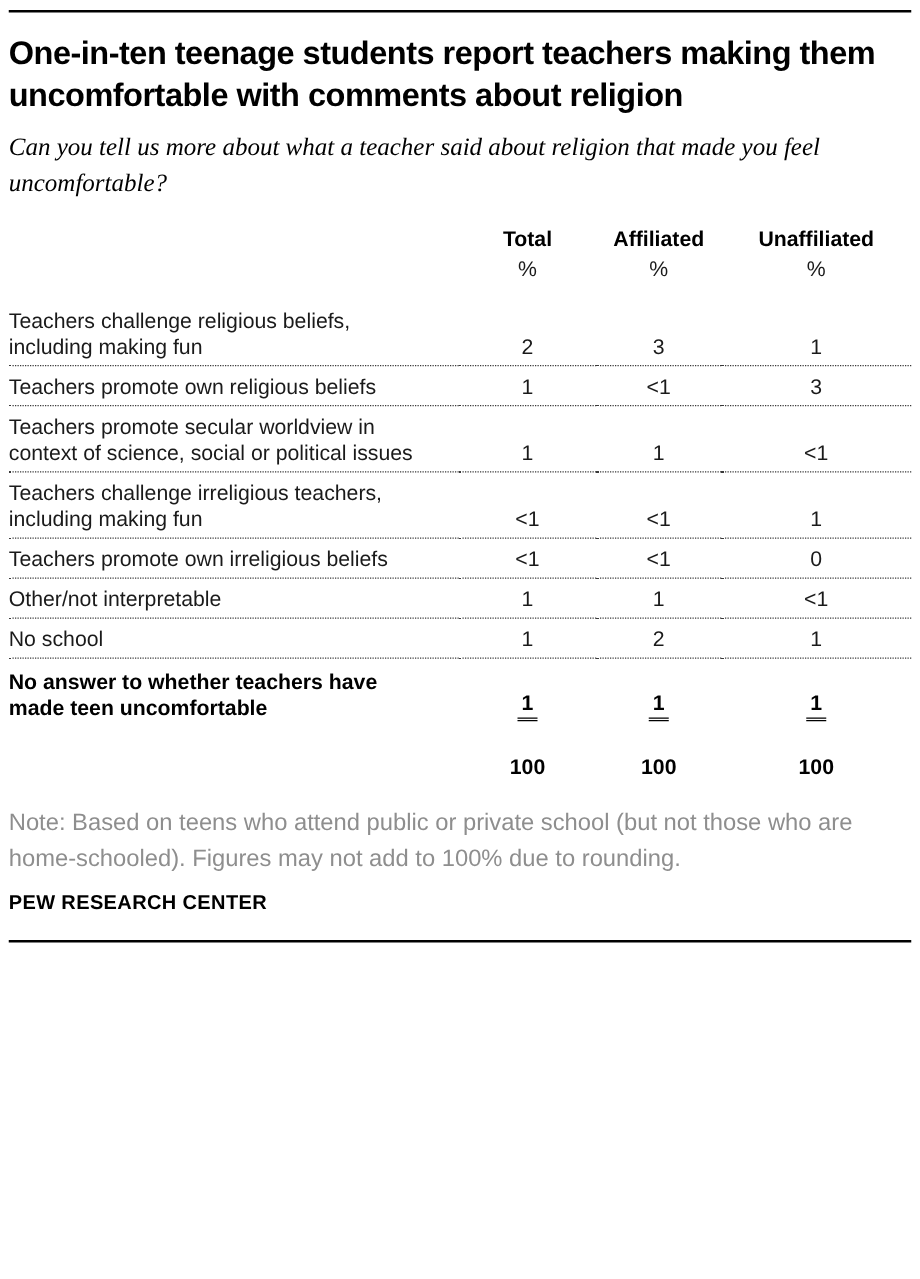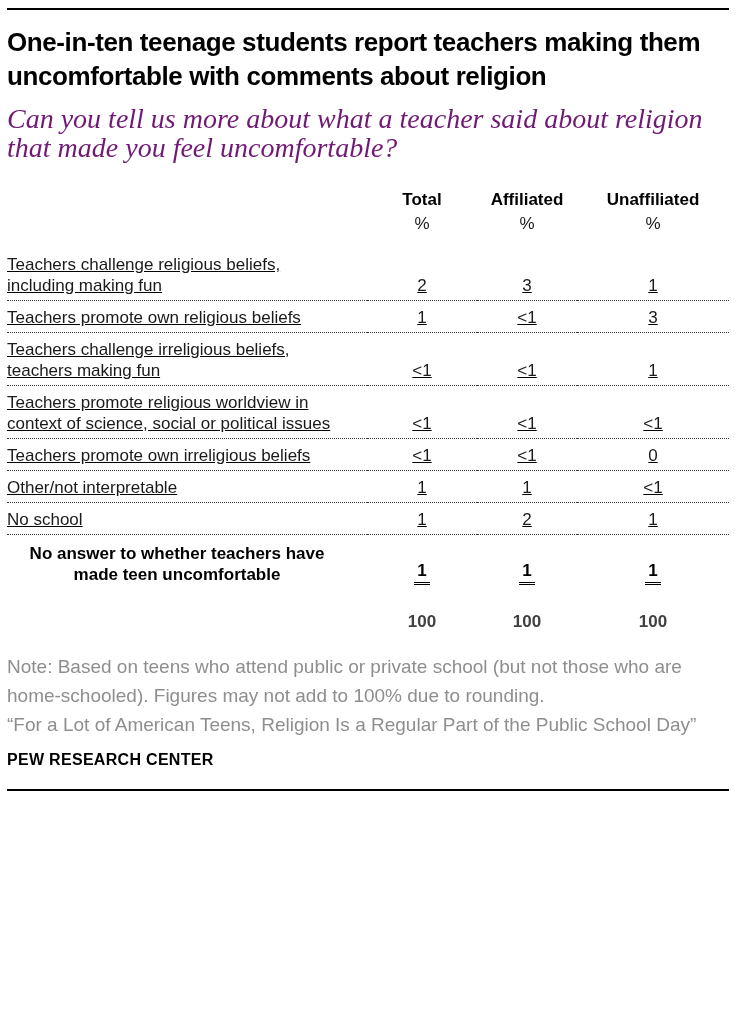--- a/index.html
+++ b/index.html
@@ -17,61 +17,61 @@
   .title {
     margin: 15px 0 0 0;
     font-size: 26px; line-height: 1.32; letter-spacing: -0.4px;
     font-weight: bold; color: #000;
     max-width: 712px;
   }
   .subtitle {
     margin-top: 10px;
     font-family: "Liberation Serif", serif;
     font-style: italic;
-    font-size: 28px; line-height: 29px;
-    color: #701a75;
+    font-size: 20px; line-height: 29px;
+    color: #000000;
     max-width: 722px;
   }
 
   table.data-table { border-collapse: collapse; margin-top: 20px; width: 722px; table-layout: fixed; }
   col.c-label { width: 360px; }
   col.c-1 { width: 110px; }
   col.c-2 { width: 100px; }
   col.c-3 { width: 152px; }
 
   tr.hdr th {
     font-size: 17px; font-weight: bold; color: #000;
     text-align: center; padding: 0 0 2px 0; margin-top: 48px;
   }
   tr.pct td {
     font-size: 17px; font-weight: normal; color: #1a1a1a;
     text-align: center; padding: 2px 0 14px 0;
   }
 
-  tbody tr.data { border-bottom: 1px dotted #3a3a3a; text-decoration: underline; }
+  tbody tr.data { border-bottom: 1px dotted #3a3a3a; }
   td.label {
     font-size: 17px; line-height: 21px; color: #1a1a1a;
     padding: 6px 20px 4px 0;
     vertical-align: bottom;
   }
   td.val {
     font-size: 17px; line-height: 21px; color: #1a1a1a;
     text-align: center; vertical-align: bottom;
     padding: 6px 0 4px 0;
   }
   tr.bold td { font-weight: bold; color: #000; }
-  tr.underline-row td { padding-bottom: 10px; text-align: center; }
+  tr.underline-row td { padding-bottom: 10px; }
   tr.underline-row td.label { padding-top: 8px; }
   span.dbl {
     display: inline-block;
     border-bottom: 3px double #000;
     padding: 0 3px 1px 3px;
   }
   tr.total-row td {
-    font-weight: bold; color: #404040;
+    font-weight: bold; color: #000000;
     padding-top: 16px; padding-bottom: 2px;
   }
 
   .footer { margin-top: 18px; }
   .footer p {
     margin: 0;
     font-size: 19px; line-height: 29px;
     color: #8e8e8e;
     max-width: 722px;
   }
@@ -119,30 +119,30 @@
           <td class="val">3</td>
           <td class="val">1</td>
         </tr>
         <tr class="data">
           <td class="label">Teachers promote own religious beliefs</td>
           <td class="val">1</td>
           <td class="val">&lt;1</td>
           <td class="val">3</td>
         </tr>
         <tr class="data">
-          <td class="label">Teachers challenge irreligious beliefs, teachers making fun</td>
+          <td class="label">Teachers promote secular worldview in context of science, social or political issues</td>
+          <td class="val">1</td>
+          <td class="val">1</td>
+          <td class="val">&lt;1</td>
+        </tr>
+        <tr class="data">
+          <td class="label">Teachers challenge irreligious teachers, including making fun</td>
           <td class="val">&lt;1</td>
           <td class="val">&lt;1</td>
           <td class="val">1</td>
-        </tr>
-        <tr class="data">
-          <td class="label">Teachers promote religious worldview in context of science, social or political issues</td>
-          <td class="val">&lt;1</td>
-          <td class="val">&lt;1</td>
-          <td class="val">&lt;1</td>
         </tr>
         <tr class="data">
           <td class="label">Teachers promote own irreligious beliefs</td>
           <td class="val">&lt;1</td>
           <td class="val">&lt;1</td>
           <td class="val">0</td>
         </tr>
         <tr class="data">
           <td class="label">Other/not interpretable</td>
           <td class="val">1</td>
@@ -165,19 +165,18 @@
           <td class="label"></td>
           <td class="val">100</td>
           <td class="val">100</td>
           <td class="val">100</td>
         </tr>
       </tbody>
   </table>
 
   <div class="footer">
     <p>Note: Based on teens who attend public or private school (but not those who are home-schooled). Figures may not add to 100% due to rounding.</p>
-    <p>“For a Lot of American Teens, Religion Is a Regular Part of the Public School Day”</p>
   </div>
 
   <div class="brand">PEW RESEARCH CENTER</div>
 
   <div class="rule-bottom"></div>
 </div>
 
 </body></html>

